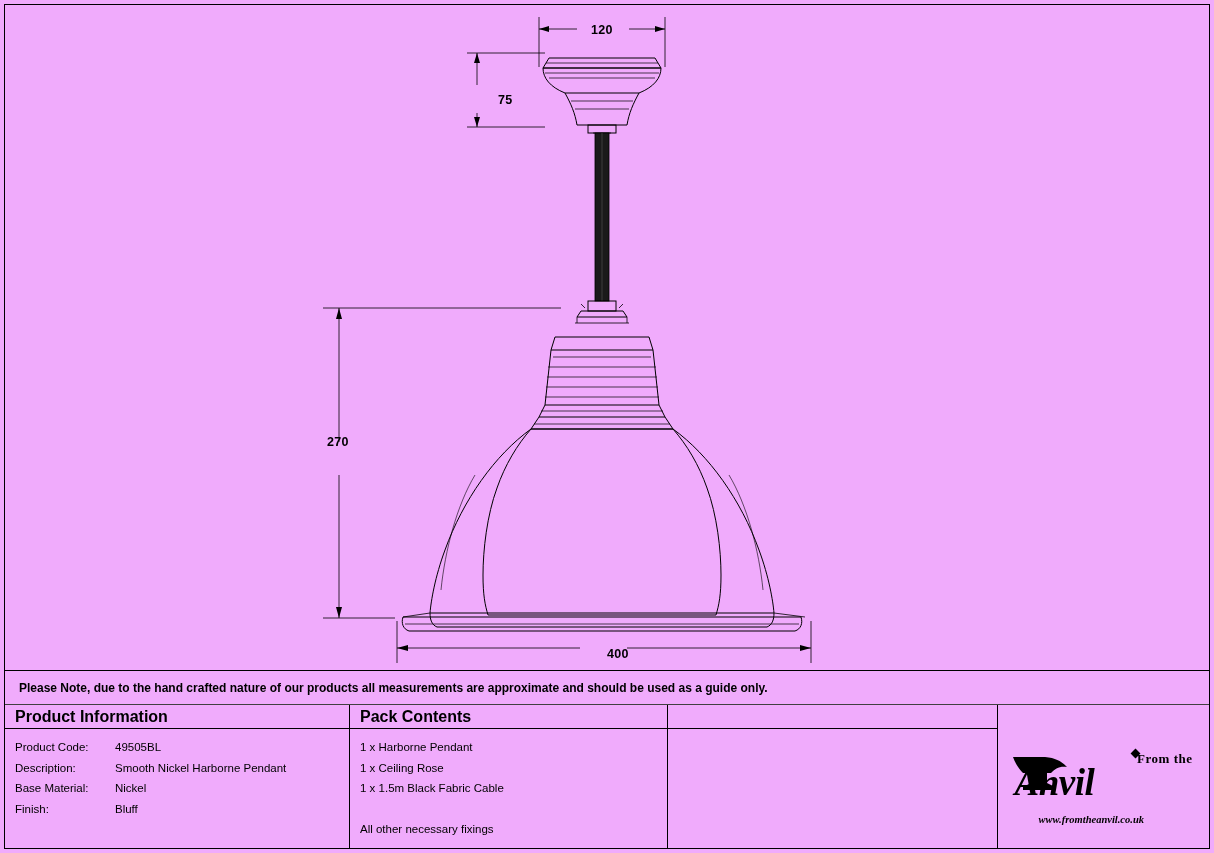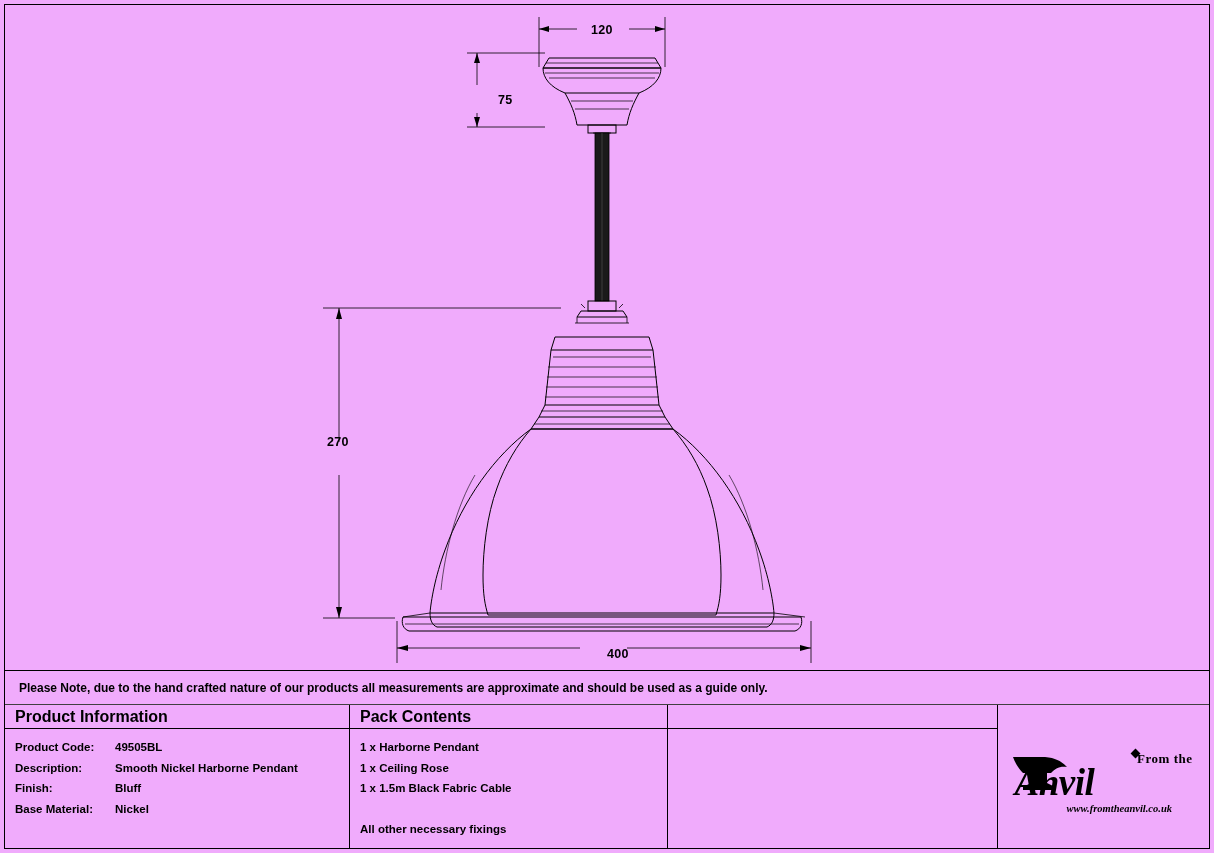--- a/index.html
+++ b/index.html
@@ -101,21 +101,21 @@
     font-size: 16px;
     font-weight: bold;
     padding-left: 10px;
     color: #000;
     text-align: right;
   }
   .col-header.empty { color: transparent; }
   .col-body {
     padding: 8px 10px 0 10px;
     font-size: 11.5px;
-    font-weight: bold;
+    font-weight: normal;
     color: #000;
   }
   .spec-line {
     display: flex;
     line-height: 20.5px;
     white-space: nowrap;
   }
   .spec-label { width: 100px; flex: none; }
   .spec-value { }
 
@@ -161,28 +161,27 @@
     font-weight: bold;
     font-size: 37px;
     letter-spacing: -0.5px;
     color: #000;
     line-height: 40px;
     text-align: center;
   }
   .logo-url {
     position: absolute;
     left: 30px;
-    top: 60px;
+    top: 71px;
     font-family: "Liberation Serif", serif;
     font-style: italic;
     font-size: 10.5px;
     font-weight: bold;
     color: #000;
     white-space: nowrap;
-    margin-left: 28px;
   }
   .logo-mark {
     position: absolute;
     left: 2px;
     top: 6px;
   }
   .logo-diamond {
     position: absolute;
     right: 60px;
     top: 7px;
@@ -295,26 +294,26 @@
       <div class="col-body">
         <div class="spec-line">
           <span class="spec-label">Product Code:</span>
           <span class="spec-value">49505BL</span>
         </div>
         <div class="spec-line">
           <span class="spec-label">Description:</span>
           <span class="spec-value">Smooth Nickel Harborne Pendant</span>
         </div>
         <div class="spec-line">
+          <span class="spec-label">Base Material:</span>
+          <span class="spec-value">Nickel</span>
+        </div>
+        <div class="spec-line">
           <span class="spec-label">Finish:</span>
           <span class="spec-value">Bluff</span>
-        </div>
-        <div class="spec-line">
-          <span class="spec-label">Base Material:</span>
-          <span class="spec-value">Nickel</span>
         </div>
       </div>
     </div>
 
     <div class="col col-pack">
       <div class="col-header">Pack Contents</div>
       <div class="col-body">
         <div class="pack-line">1 x Harborne Pendant</div>
         <div class="pack-line">1 x Ceiling Rose</div>
         <div class="pack-line">1 x 1.5m Black Fabric Cable</div>

